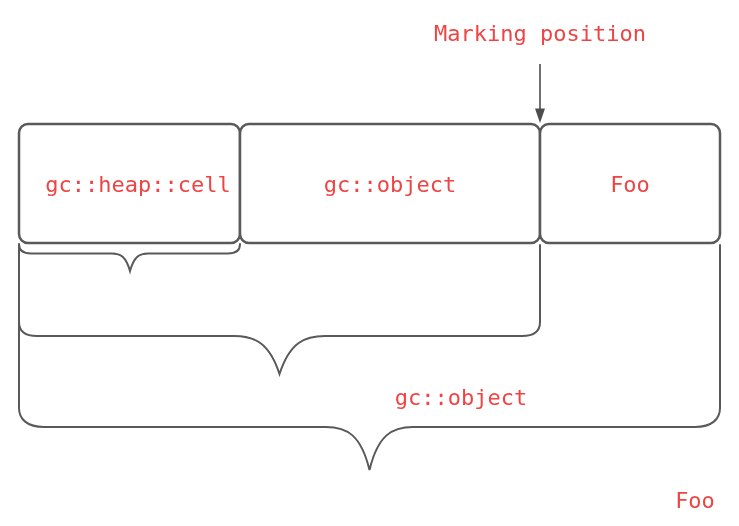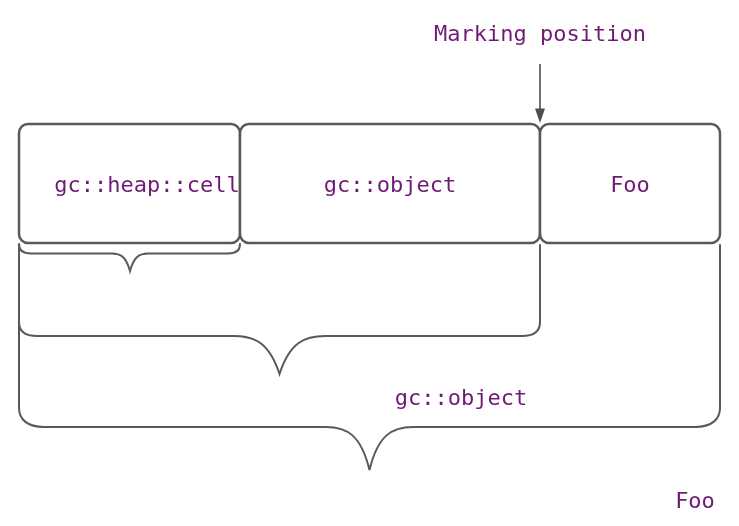--- a/index.html
+++ b/index.html
@@ -10,21 +10,21 @@
     background: #ffffff;
     font-family: "DejaVu Sans Mono", "Liberation Mono", monospace;
     overflow: hidden;
   }
   .shapes { position: absolute; left: 0; top: 0; }
   .lbl {
     position: absolute;
     transform: translate(-50%, -50%);
     font-size: 22px;
     line-height: 1;
-    color: #701a75;
+    color: #ef4444;
     white-space: pre;
   }
 </style>
 </head>
 <body>
 
 <div class="canvas">
 
   <svg class="shapes" width="739" height="526" viewBox="0 0 739 526">
 
@@ -59,20 +59,20 @@
              L 326 427
              C 347 427 361 435 369.5 470
              C 378 435 392 427 413 427
              L 695 427
              C 712 427 720 419 720 408
              L 720 245" fill="none" stroke="#595959" stroke-width="2" stroke-linecap="round"></path>
   </svg>
 
   <div class="lbl" style="left:540px; top:34px">Marking position</div>
 
-  <div class="lbl" style="left:147px; top:185px">gc::heap::cell</div>
+  <div class="lbl" style="left:138px; top:185px">gc::heap::cell</div>
   <div class="lbl" style="left:390px; top:185px">gc::object</div>
   <div class="lbl" style="left:630px; top:185px">Foo</div>
 
   <div class="lbl" style="left:461px; top:398px">gc::object</div>
   <div class="lbl" style="left:695px; top:501px">Foo</div>
 
 </div>
 
 </body></html>

